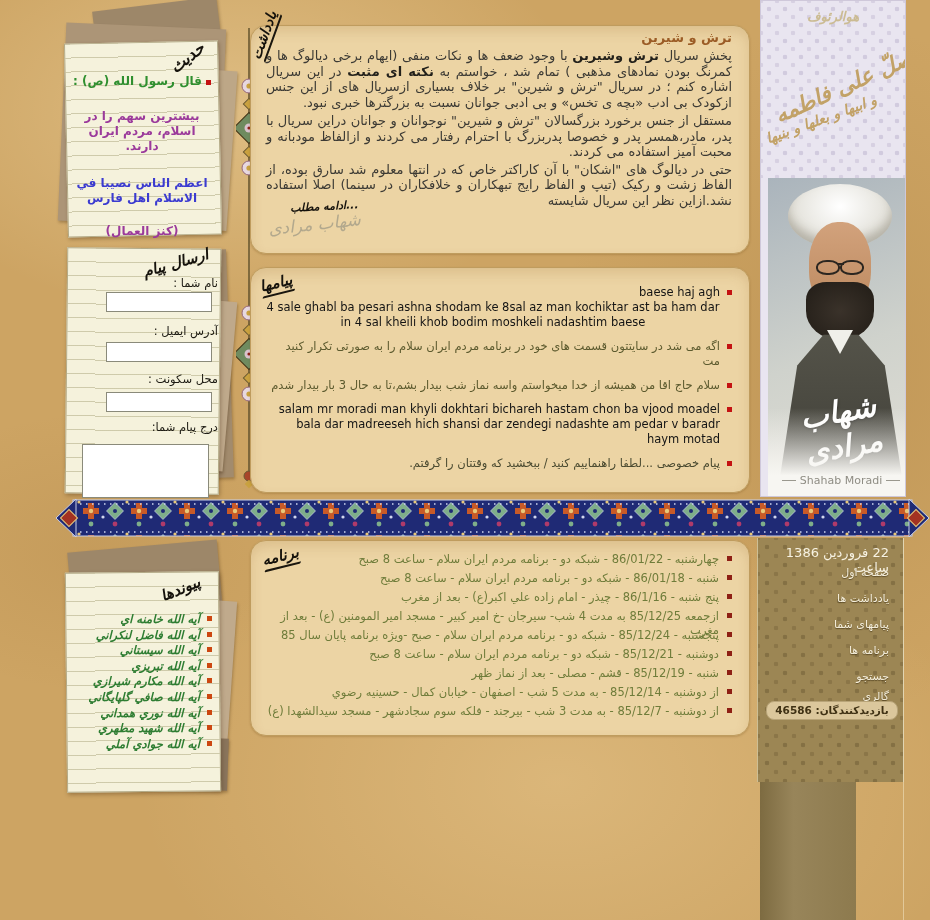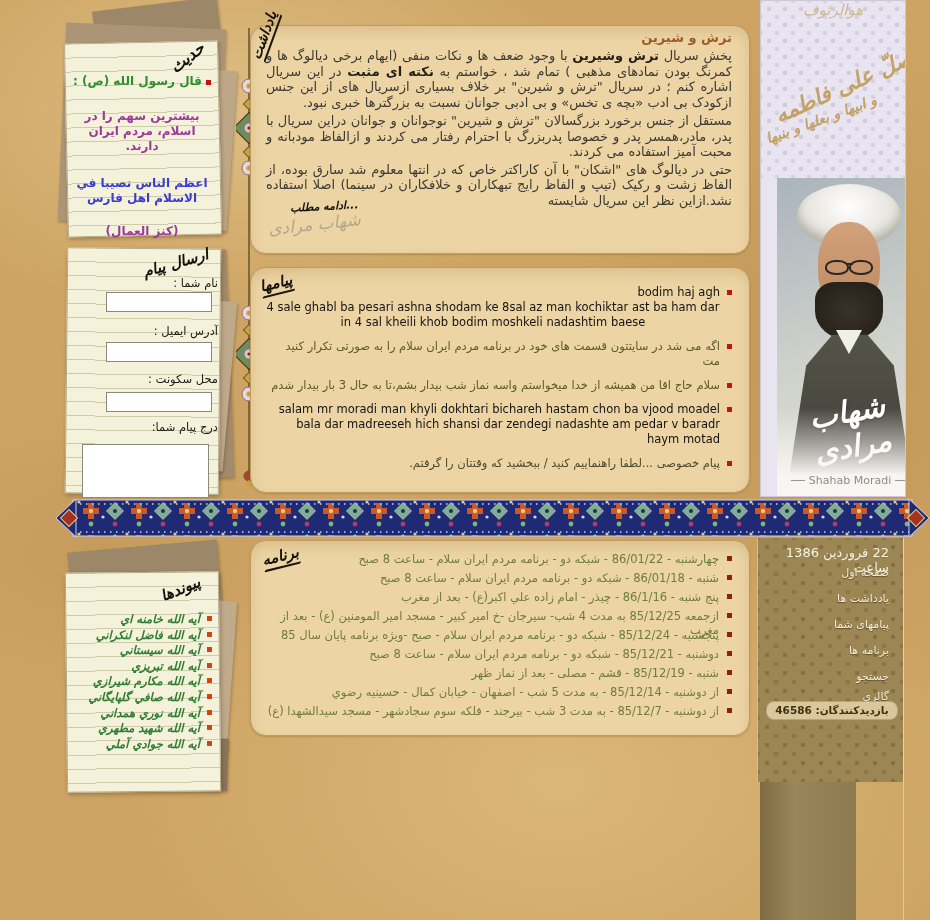--- a/index.html
+++ b/index.html
@@ -53,21 +53,21 @@
   .link-text{flex:1;font-size:11.5px;font-weight:bold;color:#2e7d32;font-style:italic;}
   
   .photo-panel{position:absolute;left:760px;top:0;width:146px;height:497px;overflow:hidden;
     border:1px solid #cfc8da;box-sizing:border-box;background:#e9e5f0;}
   .lav{position:absolute;left:0;top:0;width:100%;height:177px;
     background-color:#e9e5f0;
     background-image:radial-gradient(rgba(180,170,200,.45) 2px, transparent 2.6px),
       radial-gradient(rgba(180,170,200,.35) 2px, transparent 2.6px);
     background-size:16px 16px,16px 16px;background-position:0 0,8px 8px;}
   .callig{position:absolute;color:#c2a267;font-weight:bold;font-style:italic;white-space:nowrap;}
-  .photo{position:absolute;left:16px;top:177px;width:146px;height:388px;
+  .photo{position:absolute;left:7px;top:177px;width:146px;height:388px;
     background:linear-gradient(160deg,#aab4bc,#cfd2cc 45%,#e9e4da);}
   .menu-panel{position:absolute;left:757px;top:538px;width:147px;height:244px;
     background-color:#9c8654;
     background-image:radial-gradient(rgba(70,55,25,.28) 2px, transparent 2.6px),
       radial-gradient(rgba(70,55,25,.2) 2px, transparent 2.6px);
     background-size:18px 18px,18px 18px;background-position:0 0,9px 9px;
     border-left:1px solid #cdbf96;border-right:1px solid #cdbf96;box-sizing:border-box;}
   .menu-date{position:absolute;right:14px;top:7px;color:#f7f2e2;font-size:13px;direction:rtl;}
   .menu-item{position:absolute;right:14px;color:#f4eedb;font-size:11px;direction:rtl;cursor:pointer;
     text-shadow:0 1px 1px rgba(60,45,15,.6);}
@@ -211,21 +211,21 @@
   <div class="abs" style="left:268px;top:214px;">
     <span class="signature">شهاب مرادی</span>
   </div>
 
   <div class="mainbox" style="top:267px;height:224px;"></div>
   <div class="badge badge-underline" style="left:260px;top:274px;font-size:15px;transform:rotate(-14deg);">پیامها</div>
   <div class="abs fa" style="left:266px;top:285px;width:466px;">
     <div class="msg-item">
       <span class="sq"></span>
       <div class="msg-text msg-en">
-        <span style="display:block;text-align:right;">bodim haj agh</span>
+        <span style="display:block;text-align:right;">baese haj agh</span>
         <span class="msg-center">4 sale ghabl ba pesari ashna shodam ke 8sal az man kochiktar ast ba ham dar in 4 sal kheili khob bodim moshkeli nadashtim baese</span>
       </div>
     </div>
     <div class="msg-item" style="margin-top:4px;">
       <span class="sq"></span>
       <div class="msg-text msg-fa">اگه می شد در سایتتون قسمت های خود در برنامه مردم ایران سلام را به صورتی تکرار کنید مت</div>
     </div>
     <div class="msg-item">
       <span class="sq"></span>
       <div class="msg-text msg-fa">سلام حاج اقا من همیشه از خدا میخواستم واسه نماز شب بیدار بشم،تا به حال 3 بار بیدار شدم</div>
@@ -301,21 +301,21 @@
         <span class="prog-text">از دوشنبه - 85/12/14 - به مدت 5 شب - اصفهان - خیابان کمال - حسينيه رضوي</span>
       </div>
     <div class="prog-item">
         <span class="prog-sq"></span>
         <span class="prog-text">از دوشنبه - 85/12/7 - به مدت 3 شب - بیرجند - فلکه سوم سجادشهر - مسجد سیدالشهدا (ع)</span>
       </div>
   </div>
 
   <div class="photo-panel">
     <div class="lav">
-      <div class="abs fa" style="left:0;top:0;width:100%;text-align:center;color:#cbbb92;font-size:15px;font-weight:normal;font-style:italic;">هوالرئوف</div>
+      <div class="abs fa" style="left:0;top:8px;width:100%;text-align:center;color:#cbbb92;font-size:13px;font-weight:bold;font-style:italic;">هوالرئوف</div>
       <div class="callig" style="left:6px;top:62px;font-size:22px;transform:rotate(-24deg);">اللهم صلّ علی فاطمه</div>
       <div class="callig" style="left:2px;top:110px;font-size:14px;transform:rotate(-20deg);">و ابیها و بعلها و بنیها</div>
     </div>
     <div class="photo">
       <div class="abs" style="left:20px;top:6px;width:104px;height:64px;border-radius:50%;background:radial-gradient(ellipse at 50% 35%,#ffffff,#dddbd2 80%);box-shadow:inset 0 -8px 10px rgba(120,115,100,.4);"></div>
       <div class="abs" style="left:41px;top:44px;width:62px;height:86px;border-radius:46% 46% 42% 42%;background:linear-gradient(#d2a27c,#bd8a60);"></div>
       <div class="abs" style="left:48px;top:82px;width:48px;height:12px;">
         <span style="position:absolute;left:0;width:20px;height:11px;border:2px solid #2b2620;border-radius:45%;"></span>
         <span style="position:absolute;right:0;width:20px;height:11px;border:2px solid #2b2620;border-radius:45%;"></span>
         <span style="position:absolute;left:21px;top:3px;width:7px;height:2px;background:#2b2620;"></span>

